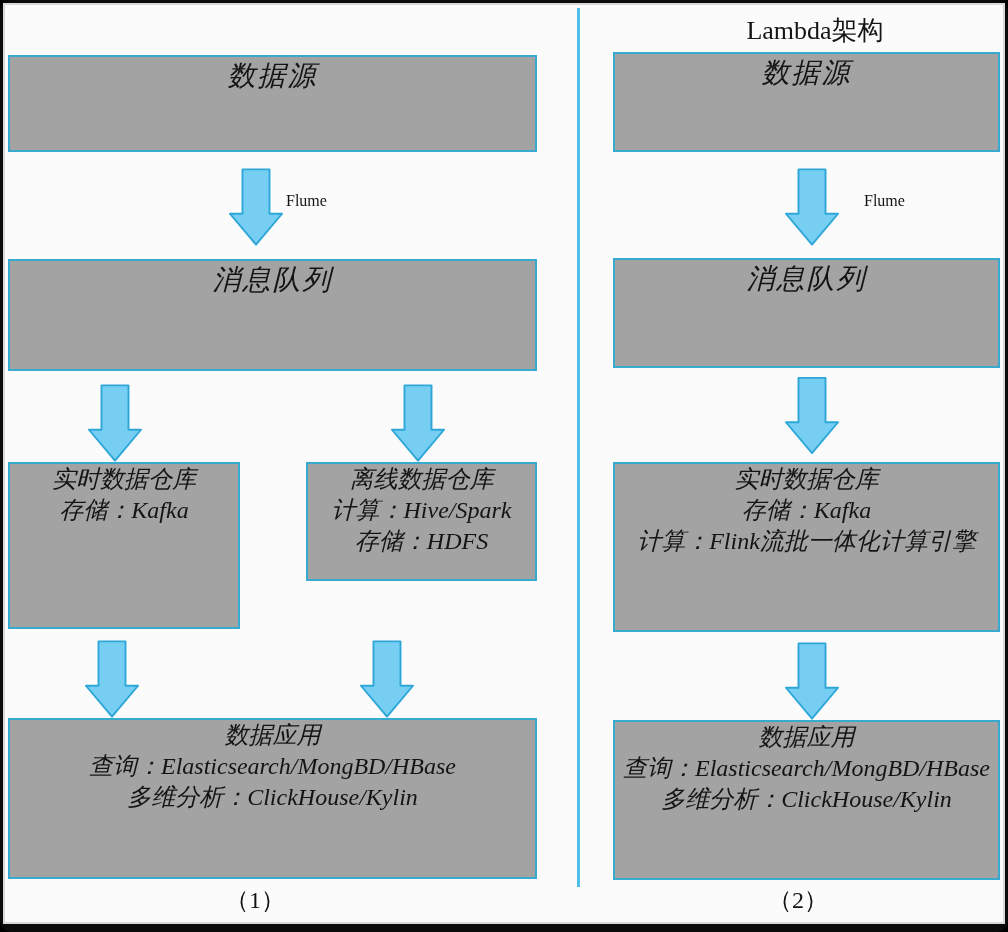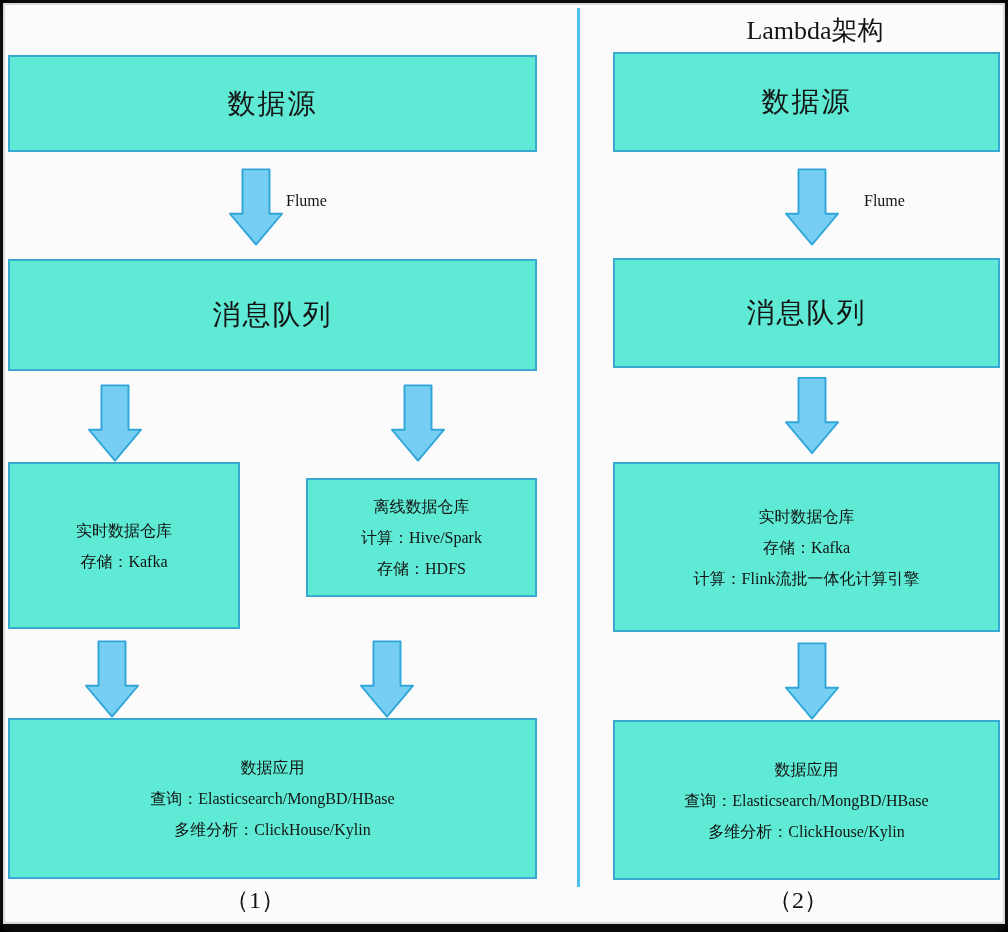--- a/index.html
+++ b/index.html
@@ -11,23 +11,23 @@
     --paper:#fbfbfb;
   }
   *{margin:0;padding:0;box-sizing:border-box;}
   html,body{background:#000;}
   body{font-family:"Liberation Serif","DejaVu Serif",serif;color:var(--ink);}
   .stage{position:relative;width:1008px;height:932px;overflow:hidden;}
   .frame{position:absolute;inset:0;background:#0b0b0b;border-radius:12px;}
   .paper{position:absolute;left:3px;top:3px;right:3px;bottom:8px;background:var(--paper);border:2px solid #d9d9d9;}
   .abs{position:absolute;}
   .col-title{font-size:26px;text-align:center;width:320px;white-space:nowrap;}
-  .box{border:2px solid var(--box-border);background:#5eead4;display:flex;flex-direction:column;align-items:center;justify-content:center;text-align:center;}
+  .box{border:2px solid var(--box-border);background:#a3a3a3;display:flex;flex-direction:column;align-items:center;text-align:center;font-style:italic;}
   .box-label{font-size:28px;letter-spacing:2px;}
-  .box-line{font-size:16px;line-height:31px;white-space:nowrap;}
+  .box-line{font-size:24px;line-height:31px;white-space:nowrap;}
   .arrow{width:54px;height:80px;}
   .arrow svg{display:block;width:100%;height:100%;}
   .arrow polygon{fill:var(--arrow-fill);stroke:var(--arrow-stroke);stroke-width:2;stroke-linejoin:round;}
   .flume{font-size:16px;white-space:nowrap;}
   .caption{font-size:24px;width:200px;text-align:center;white-space:nowrap;}
   .divider{width:3px;background:var(--divider);}
 </style>
 </head>
 <body>
 
@@ -62,21 +62,21 @@
     <svg viewBox="0 0 56 80" aria-hidden="true">
         <polygon points="14,1 42,1 42,47 55,47 28,79 1,47 14,47"></polygon>
       </svg>
   </div>
 
   <div class="abs box" style="left:8px;top:462px;width:232px;height:167px;">
     <div class="box-line">实时数据仓库</div>
     <div class="box-line">存储：Kafka</div>
   </div>
 
-  <div class="abs box" style="left:306px;top:478px;width:231px;height:119px;">
+  <div class="abs box" style="left:306px;top:462px;width:231px;height:119px;">
     <div class="box-line">离线数据仓库</div>
     <div class="box-line">计算：Hive/Spark</div>
     <div class="box-line">存储：HDFS</div>
   </div>
 
   <div class="abs arrow" style="left:85px;top:640px;height:78px;">
     <svg viewBox="0 0 56 80" aria-hidden="true">
         <polygon points="14,1 42,1 42,47 55,47 28,79 1,47 14,47"></polygon>
       </svg>
   </div>

